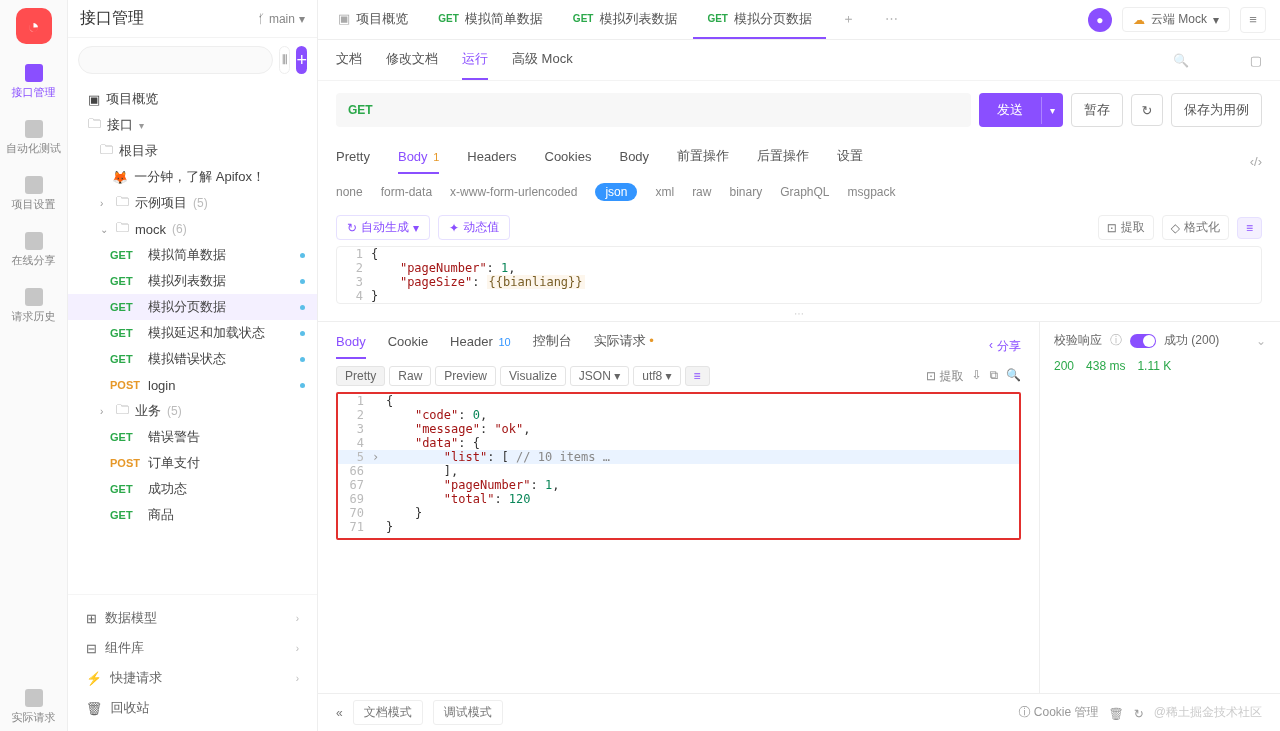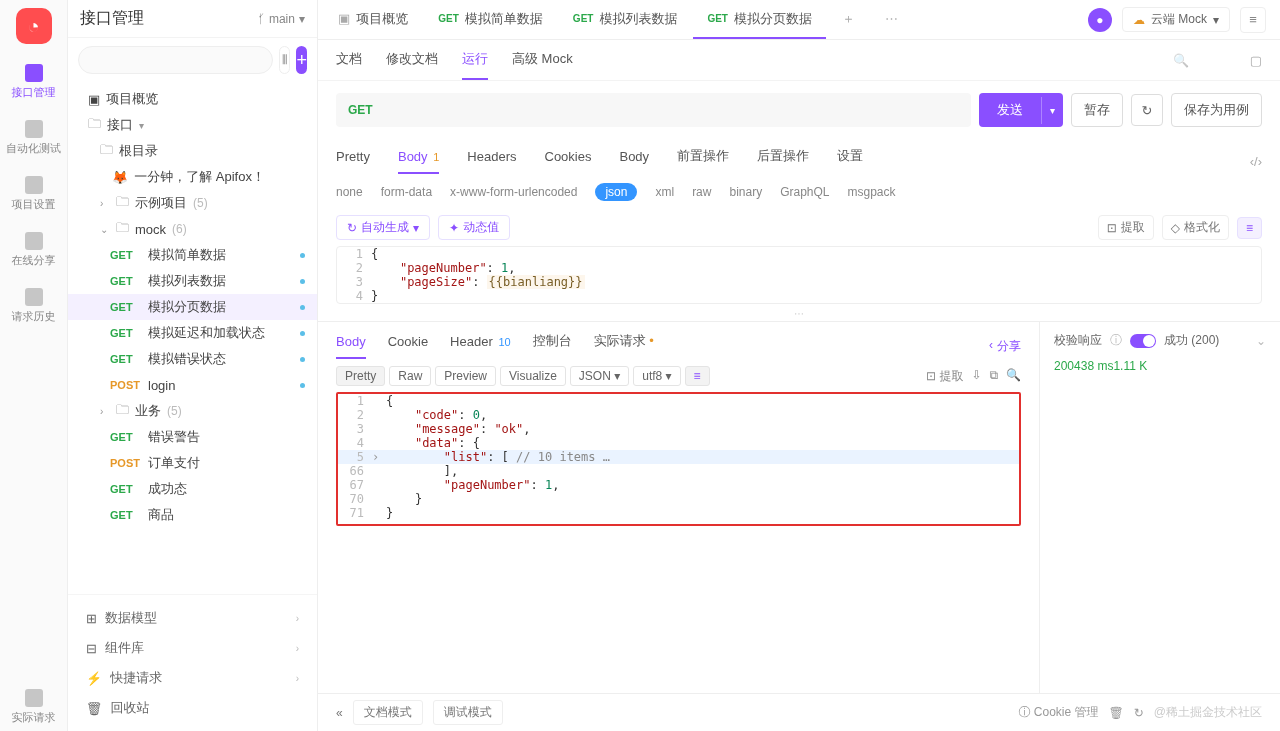--- a/index.html
+++ b/index.html
@@ -96,25 +96,25 @@
 .re-line.hl { background: #eaf3ff; }
 .re-gut { width: 34px; text-align: right; color: #bbb; padding-right: 8px; user-select: none; }
 .re-fold { width: 14px; color: #999; }
 .re-code { flex: 1; white-space: pre; }
 .k-str { color: #a31515; }
 .k-com { color: #888; }
 .valid-row { display: flex; align-items: center; gap: 8px; color: #666; margin-bottom: 10px; }
 .tog { width: 26px; height: 14px; background: #8a4fff; border-radius: 8px; position: relative; }
 .tog::after { content: ''; position: absolute; right: 1px; top: 1px; width: 12px; height: 12px; border-radius: 50%; background: #fff; }
 .chev2 { margin-left: auto; color: #bbb; }
-.stats { display: flex; align-items: center; gap: 0; font-size: 12px; margin-top: 6px; }
+.stats { display: flex; align-items: center; gap: 12px; font-size: 12px; margin-top: 6px; }
 .st-code { color: #2ba84a; }
 .footer-bar { display: flex; align-items: center; gap: 10px; padding: 6px 18px; border-top: 1px solid #eee; font-size: 12px; color: #777; }
 .mode-btn { border: 1px solid #eee; border-radius: 3px; padding: 3px 10px; cursor: pointer; }
-.footer-bar .r { margin-left: auto; display: flex; gap: 10px; align-items: center; color: #999; }
+.footer-bar .r { margin-left: auto; display: flex; gap: 10px; align-items: flex-end; color: #999; }
 </style>
 </head>
 <body>
 
 <div class="app">
   <div class="rail">
     <div class="logo">◔</div>
     <div class="rail-item active">
         <div class="rail-icon"></div>
         <span>接口管理</span>
@@ -421,20 +421,25 @@
               <div class="re-gut">66</div>
               <div class="re-fold"></div>
               <div class="re-code">        ],</div>
             </div>
             <div class="re-line">
               <div class="re-gut">67</div>
               <div class="re-fold"></div>
               <div class="re-code">        <span class="k-key">"pageNumber"</span>: <span class="k-num">1</span>,</div>
             </div>
             <div class="re-line">
+              <div class="re-gut">69</div>
+              <div class="re-fold"></div>
+              <div class="re-code">        <span class="k-key">"total"</span>: <span class="k-num">120</span></div>
+            </div>
+            <div class="re-line">
               <div class="re-gut">70</div>
               <div class="re-fold"></div>
               <div class="re-code">    }</div>
             </div>
             <div class="re-line">
               <div class="re-gut">71</div>
               <div class="re-fold"></div>
               <div class="re-code">}</div>
             </div>
           </div>

